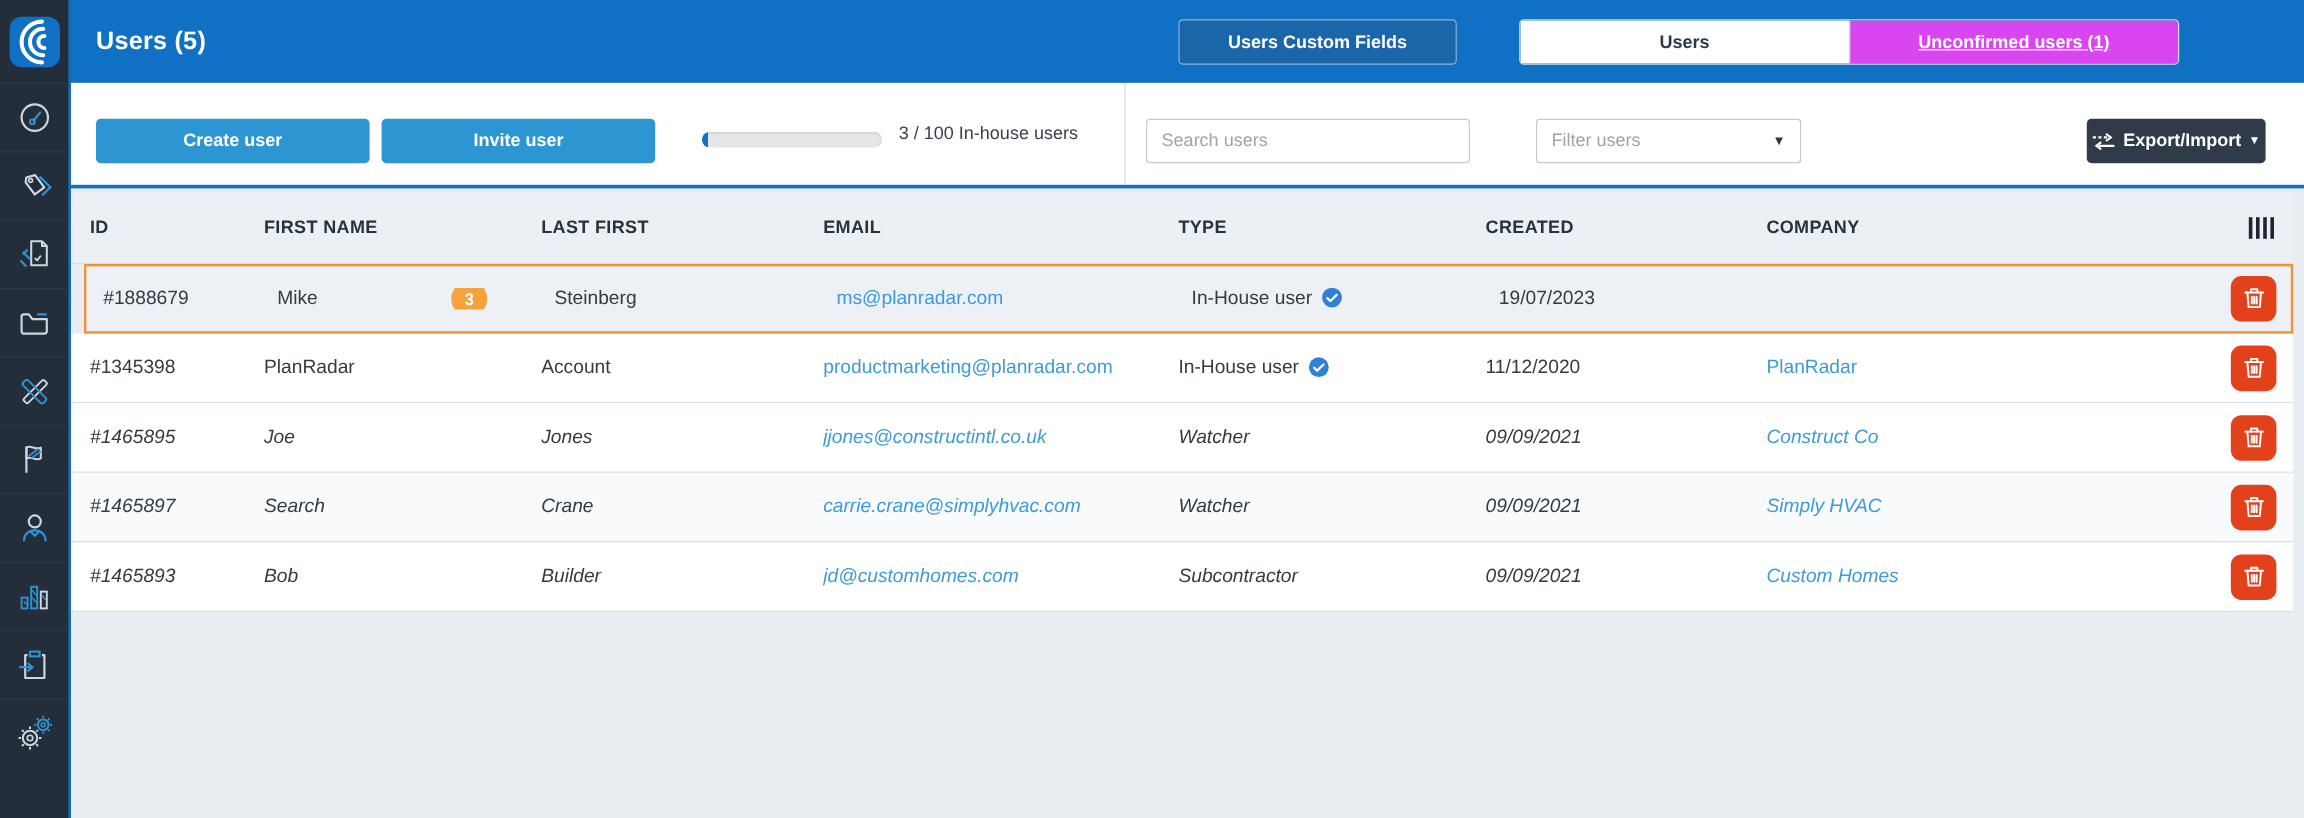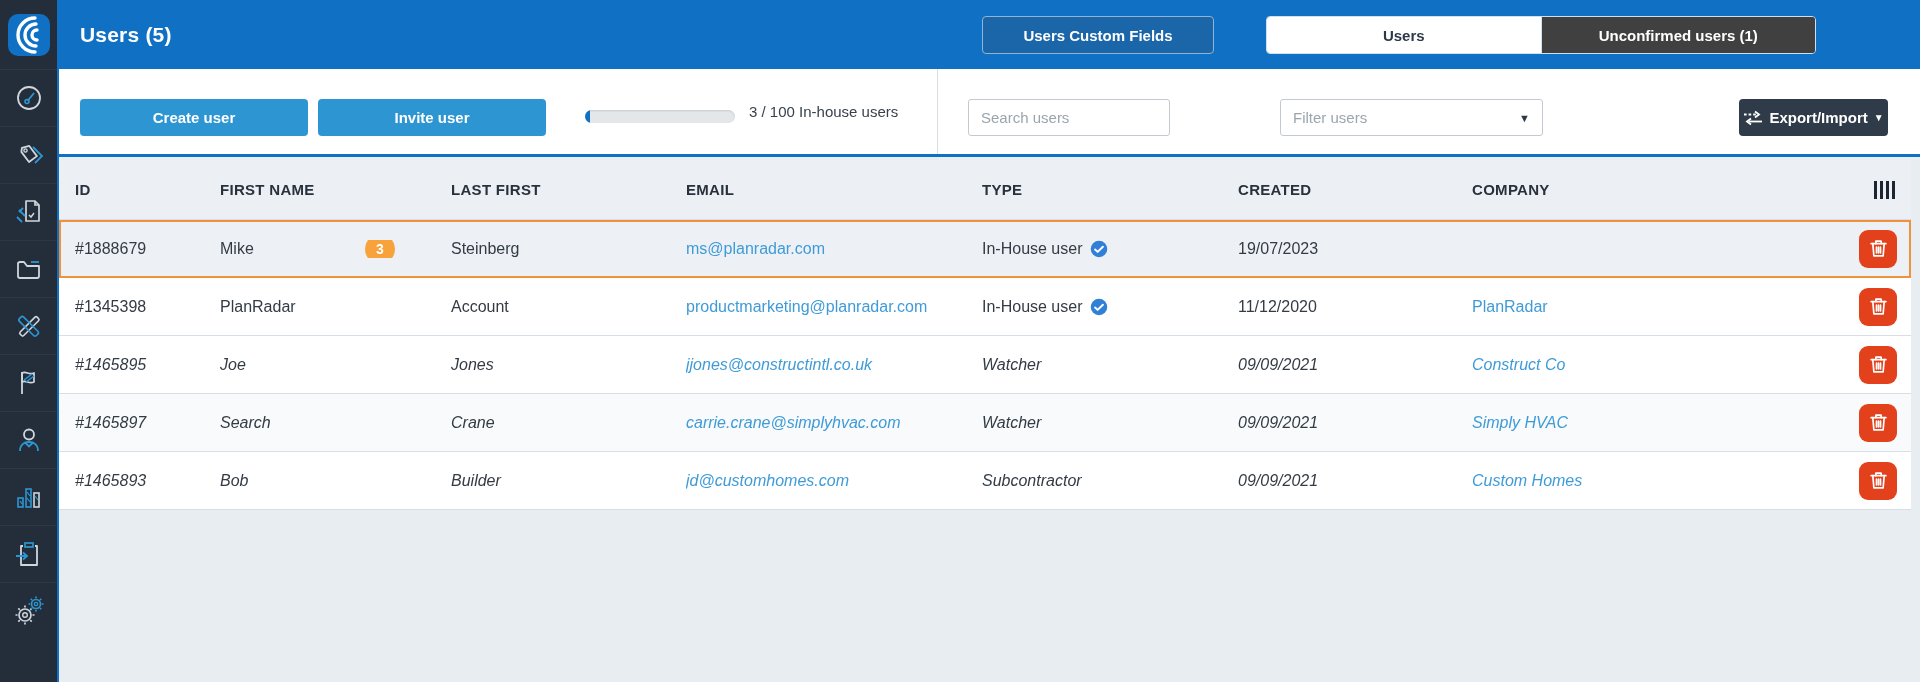--- a/index.html
+++ b/index.html
@@ -18,59 +18,59 @@
   .topbar { position:absolute; left:59px; top:0; right:0; height:69px;
     background:#0f70c4; display:flex; align-items:center; z-index:20; }
   .page-title { color:#fff; font-size:21px; font-weight:bold; margin-left:21px; letter-spacing:.2px; }
   .custom-fields-btn { position:absolute; left:923px; top:16px; width:232px; height:38px;
     background:#1a66a8; border:1px solid #8fb4d6; border-radius:4px; color:#fff;
     font-size:15px; font-weight:bold; font-family:inherit; cursor:pointer; }
   .seg { position:absolute; left:1207px; top:16px; width:550px; height:38px;
     border:1px solid #cfe0ee; border-radius:4px; display:flex; overflow:hidden; background:#1a66a8;justify-content:space-between; }
   .seg-btn { flex:1; border:none; font-size:15px; font-weight:bold; font-family:inherit; cursor:pointer; }
   .seg-btn.active { background:#fff; color:#2c3947; }
-  .seg-btn.inactive { background:#404040; color:#fff; border-left:1px solid #cfe0ee; }
+  .seg-btn.inactive { background:#d946ef; color:#fff; border-left:1px solid #cfe0ee;text-decoration:underline; }
 
   
   .toolbar { position:absolute; left:59px; top:69px; right:0; height:88px; background:#fff;
     border-bottom:3px solid #0f70c4; z-index:10; }
   .tb-btn { position:absolute; top:30px; height:37px; background:#2d96d2; color:#fff;
     border:none; border-radius:4px; font-size:15px; font-weight:bold; font-family:inherit; cursor:pointer; }
   .create-btn { left:21px; width:228px; }
   .invite-btn { left:259px; width:228px; }
   .progress { position:absolute; left:526px; top:41px; width:150px; height:13px;
     background:#e4e7ea; border-radius:7px; box-shadow:inset 0 1px 2px rgba(0,0,0,.12); overflow:hidden; }
   .progress-fill { height:100%; background:#0f70c4; border-radius:7px 0 0 7px; }
   .quota-text { position:absolute; left:690px; top:33px; font-size:15px; color:#38424c; line-height:20px; }
   .tb-divider { position:absolute; left:878px; top:0; width:1px; height:85px; background:#d9dee3; }
-  .search-input { position:absolute; left:896px; top:30px; width:202px; height:37px;
+  .search-input { position:absolute; left:896px; top:30px; width:270px; height:37px;
     border:1px solid #c3cad1; border-radius:3px; padding:0 12px; font-size:15px;
-    font-family:inherit; color:#701a75; outline:none;margin-left:13px; }
+    font-family:inherit; color:#701a75; outline:none; }
   .search-input::placeholder { color:#9aa5ae; }
-  .filter-select { position:absolute; left:1221px; top:30px; width:263px; height:37px;
+  .filter-select { position:absolute; left:1221px; top:30px; width:221px; height:37px;
     border:1px solid #c3cad1; border-radius:3px; background:#fff; display:flex;
     align-items:center; justify-content:space-between; padding:15px 12px; cursor:pointer; }
   .filter-label { color:#9aa5ae; font-size:15px; }
   .filter-caret { color:#2c3947; font-size:11px; }
   .export-btn { position:absolute; left:1680px; top:30px; width:149px; height:37px;
     background:#303b49; border:none; border-radius:4px; color:#fff; font-size:15px;
     font-weight:bold; font-family:inherit; cursor:pointer; display:flex;
     align-items:center; justify-content:center; gap:6px; }
   .export-caret { font-size:10px; }
 
   
   .table-area { position:absolute; left:59px; top:160px; right:9px; }
   .thead { display:grid; grid-template-columns:161px 231px 235px 296px 256px 234px 374px 1fr;
     height:60px; background:#ecf0f5; align-items:center; border-bottom:1px solid #d8dee6; }
   .th { font-size:15px; font-weight:bold; color:#28323c; letter-spacing:.3px; }
   .cols-icon { justify-self:end; margin-right:16px; cursor:pointer; display:flex; gap:3px; }
   .cols-icon i { display:block; width:3px; height:18px; background:#1d2530; }
   .trow { display:grid; grid-template-columns:161px 231px 235px 296px 256px 234px 374px 1fr;
     height:58px; background:#fff; align-items:center; border-bottom:1px solid #d8dee6; cursor:pointer; }
-  .trow.selected { background:#edf1f5; outline:2px solid #f0923c; outline-offset:-2px; }
+  .trow.selected { background:#edf1f5; outline:2px solid #f0923c; outline-offset:-2px;margin-left:11px; }
   .trow:nth-child(4) { background:#f8fafc; }
   .trow.italic .cell, .trow.italic .link { font-style:italic; }
   .cell { font-size:16px; color:#333b44; overflow:hidden; white-space:nowrap; }
   .c-id { padding-left:16px; }
   .link { color:#3f9bd8; text-decoration:none; font-size:16px; }
   .c-first { position:relative; }
   .badge { position:absolute; left:145px; top:50%; transform:translateY(-50%);
     width:30px; height:30px; border-radius:50%; background:#f7a23b; color:#fff;
     font-size:14px; font-weight:bold; display:flex; align-items:center;
     justify-content:center; font-style:normal; }

